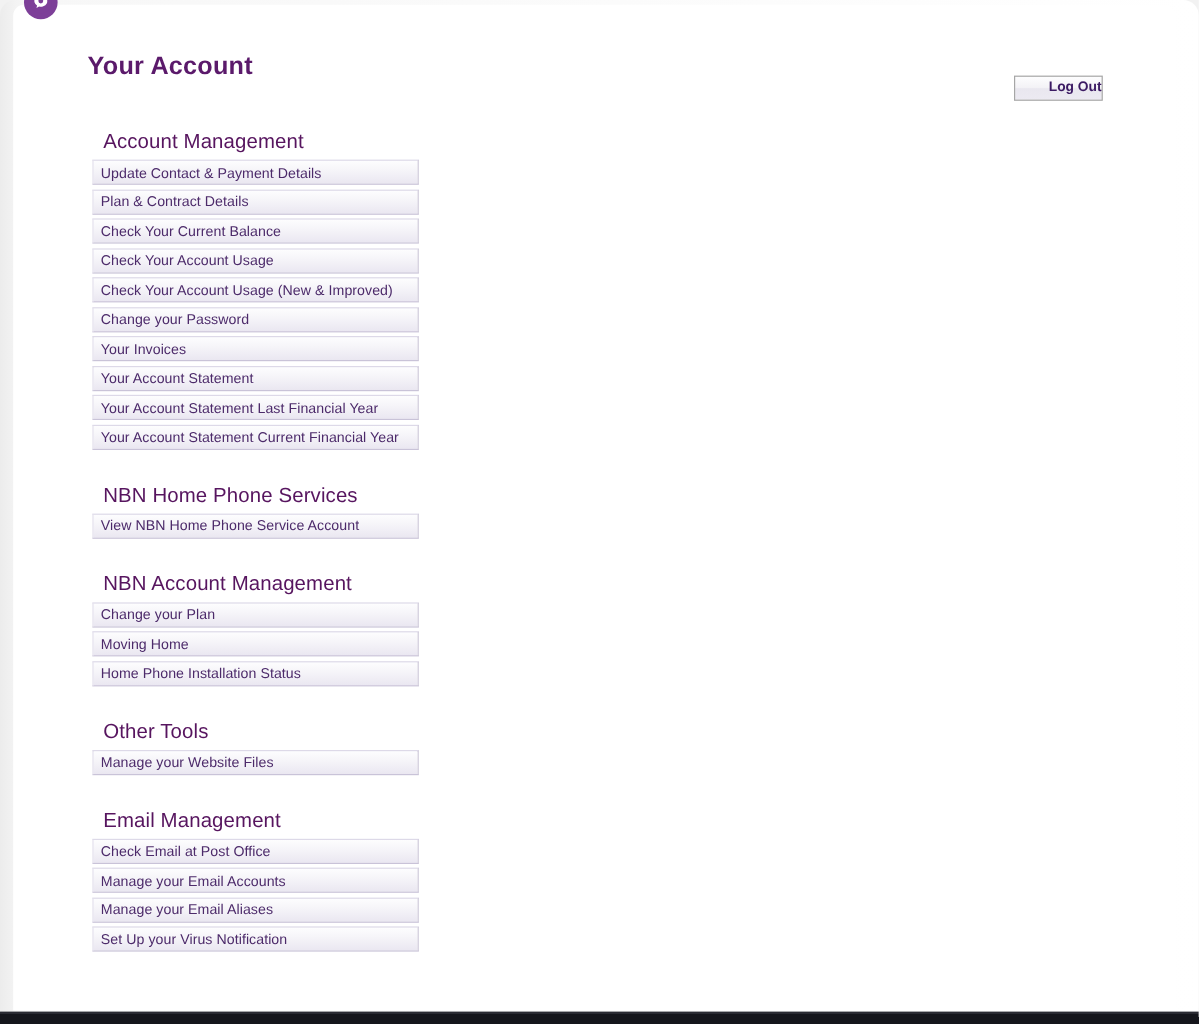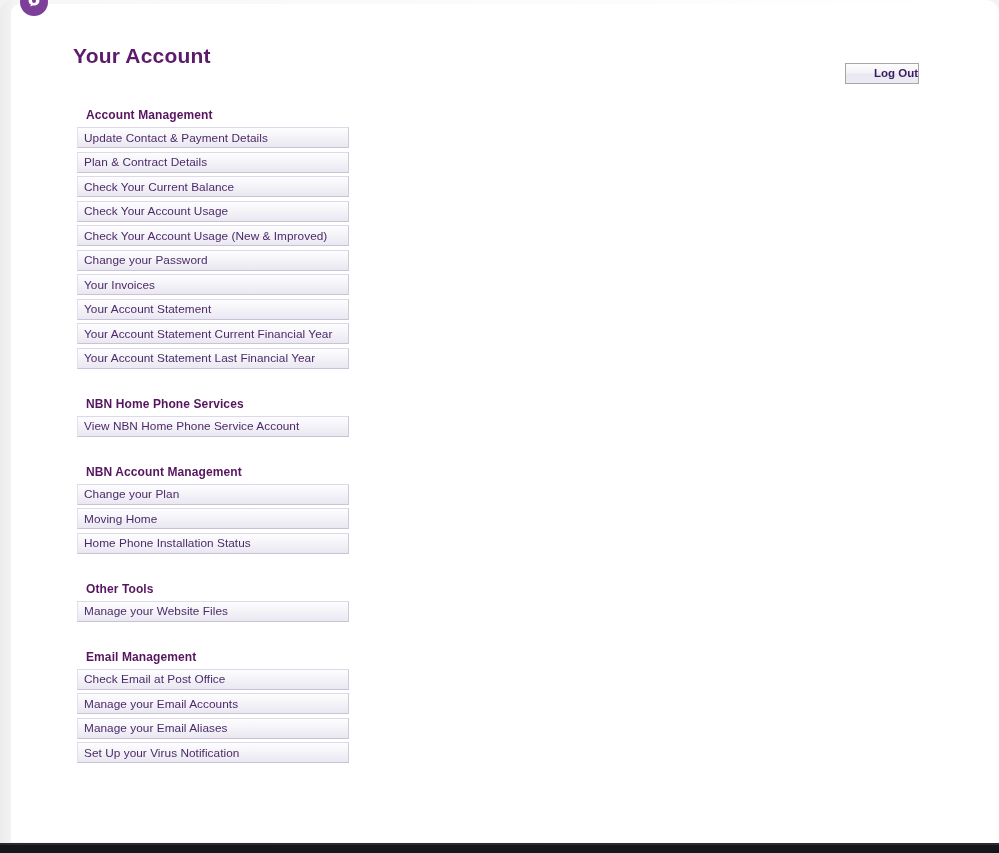--- a/index.html
+++ b/index.html
@@ -116,22 +116,22 @@
     position: absolute;
     left: 66px;
     top: 104px;
     width: 260px;
   }
 
   .section { margin-bottom: 28px; }
   .section:last-child { margin-bottom: 0; }
 
   .section-title {
-    font-size: 12px;
-    font-weight: bold;
+    font-size: 17px;
+    font-weight: normal;
     color: #57155f;
     margin: 0 0 5px 9px;
     letter-spacing: 0.1px;
     white-space: nowrap;
   }
 
   .item-list {
     list-style: none;
     margin: 0;
     padding: 0;
@@ -195,24 +195,24 @@
               <li class="item">
                 <span class="item-label">Change your Password</span>
               </li>
               <li class="item">
                 <span class="item-label">Your Invoices</span>
               </li>
               <li class="item">
                 <span class="item-label">Your Account Statement</span>
               </li>
               <li class="item">
+                <span class="item-label">Your Account Statement Last Financial Year</span>
+              </li>
+              <li class="item">
                 <span class="item-label">Your Account Statement Current Financial Year</span>
-              </li>
-              <li class="item">
-                <span class="item-label">Your Account Statement Last Financial Year</span>
               </li>
             </ul>
           </div>
           <div class="section">
             <div class="section-title">NBN Home Phone Services</div>
             <ul class="item-list">
               <li class="item">
                 <span class="item-label">View NBN Home Phone Service Account</span>
               </li>
             </ul>

